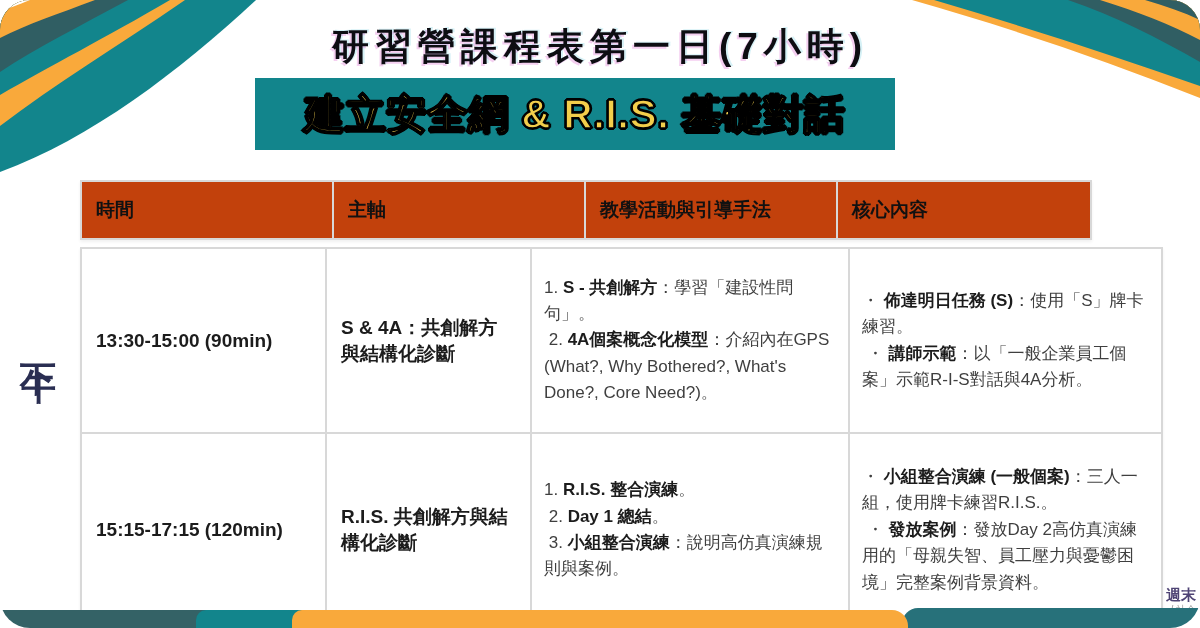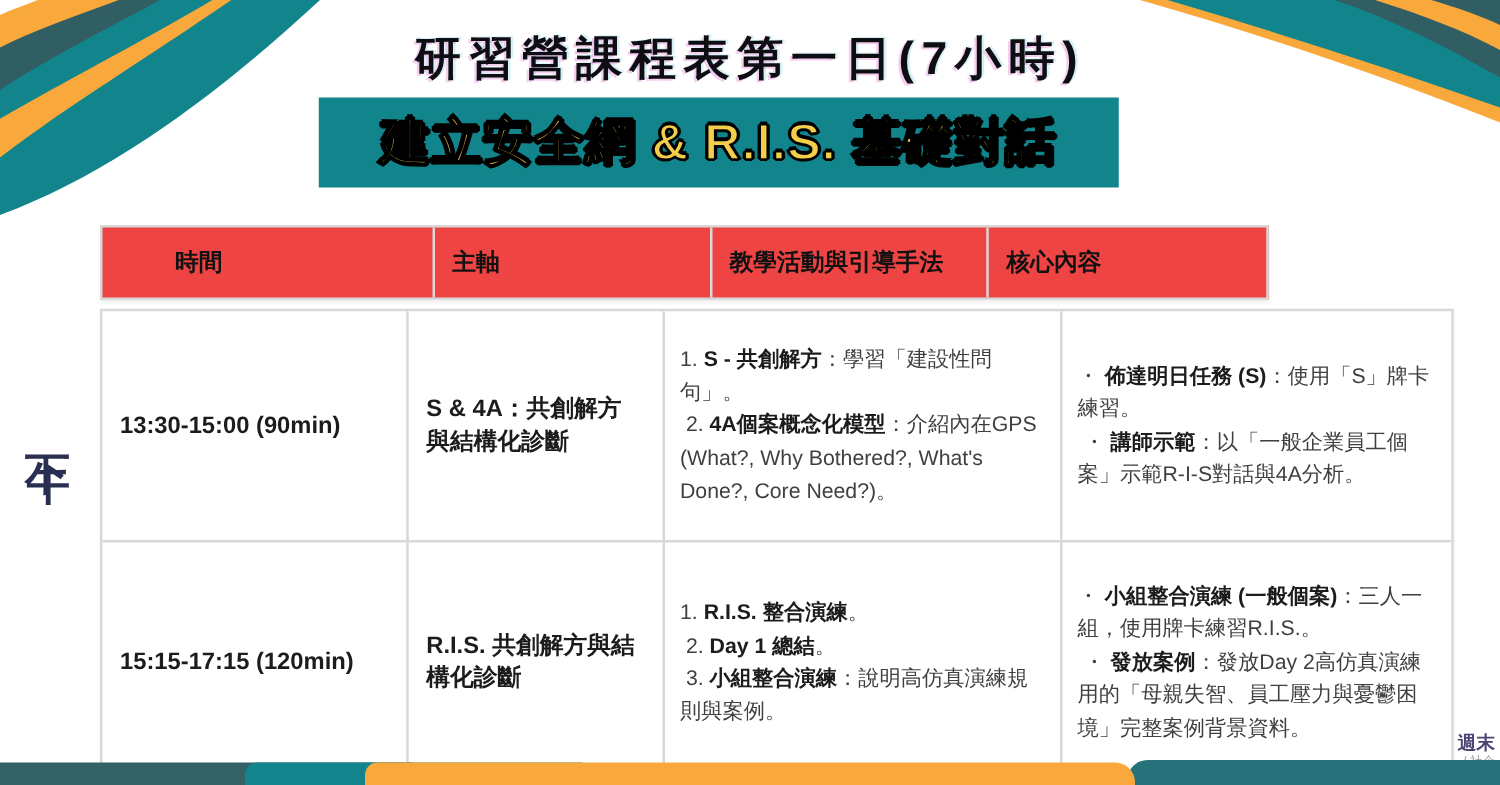--- a/index.html
+++ b/index.html
@@ -1,18 +1,19 @@
 <!DOCTYPE html>
 <html style="--teal: #12858C; --slate: #305E63; --orange: #F9A93B; --gold: #F2CE4B; --navy: #2A2E52; --title: #0D0D12; --border: #D8D8D8; --text: #3F3F3F; --text-bold: #1C1C1C; --slate-band-left: #346266; --slate-band-right: #27717A; --watermark-primary: #4E4374; --watermark-secondary: #999999;"><head>
 <meta charset="utf-8">
 <style>
   html,body{margin:0;padding:0;background:#fff;}
   .canvas{
     position:relative;width:1200px;height:628px;overflow:hidden;background:#ffffff;
     font-family:"Liberation Sans", sans-serif;
+    border-radius:30px;
   }
   
   .corner{position:absolute;pointer-events:none;}
   .corner-tl{left:0;top:0;}
   .corner-tr{right:0;top:0;}
   
   .title{
     position:absolute;left:0;right:0;top:22px;margin:0;text-align:center;
     font-size:37px;font-weight:900;color:var(--title);letter-spacing:6px;
     text-shadow:-2px 2px 0 rgba(216,82,200,.28), 2px -1px 0 rgba(70,190,215,.22);
@@ -26,25 +27,24 @@
     -webkit-text-stroke:1.4px #000;
     text-shadow:-2px 0 #000,2px 0 #000,0 -2px #000,0 2px #000,-1px -1px #000,1px 1px #000,1px -1px #000,-1px 1px #000;
   }
   .side-label{
     position:absolute;left:20px;top:336px;
     writing-mode:vertical-rl;text-orientation:upright;
     font-size:36px;font-weight:800;color:var(--navy);letter-spacing:4px;line-height:1;
   }
   
   .thead{
-    position:absolute;left:80px;top:180px;width:935px;height:60px;box-sizing:border-box;
+    position:absolute;left:80px;top:180px;width:1012px;height:60px;box-sizing:border-box;
     display:grid;grid-template-columns:1fr 1fr 1fr 1fr;
-    background:#ef4444;border:2px solid var(--border);box-shadow:0 2px 3px rgba(0,0,0,.06);
+    background:#c2410c;border:2px solid var(--border);box-shadow:0 2px 3px rgba(0,0,0,.06);
     z-index:2;
-    padding-left:44px;
   }
   .thead .cell{display:flex;align-items:center;padding:0 14px;font-size:19px;font-weight:700;color:#111;}
   .tbody{
     position:absolute;left:80px;top:247px;width:1083px;height:381px;box-sizing:border-box;
     display:grid;grid-template-rows:183px 1fr;
     background:#fff;border:2px solid var(--border);box-shadow:0 2px 3px rgba(0,0,0,.06);
     z-index:2;
   }
   .trow{display:grid;grid-template-columns:245px 205px 318px 1fr;box-sizing:border-box;}
   .trow + .trow{border-top:2px solid var(--border);}

